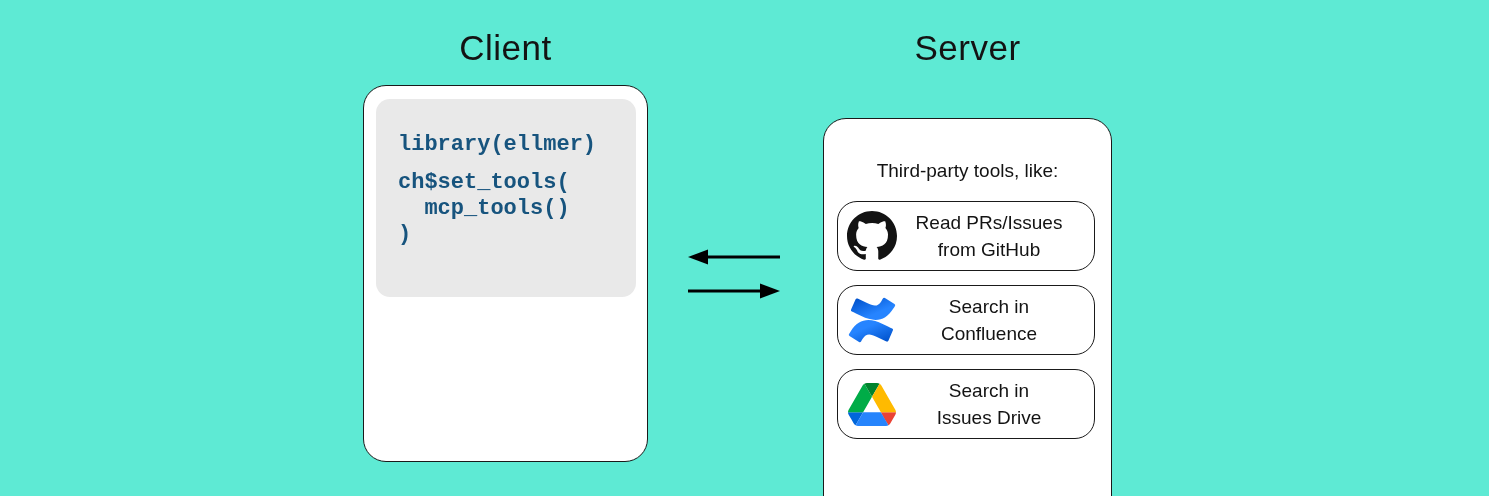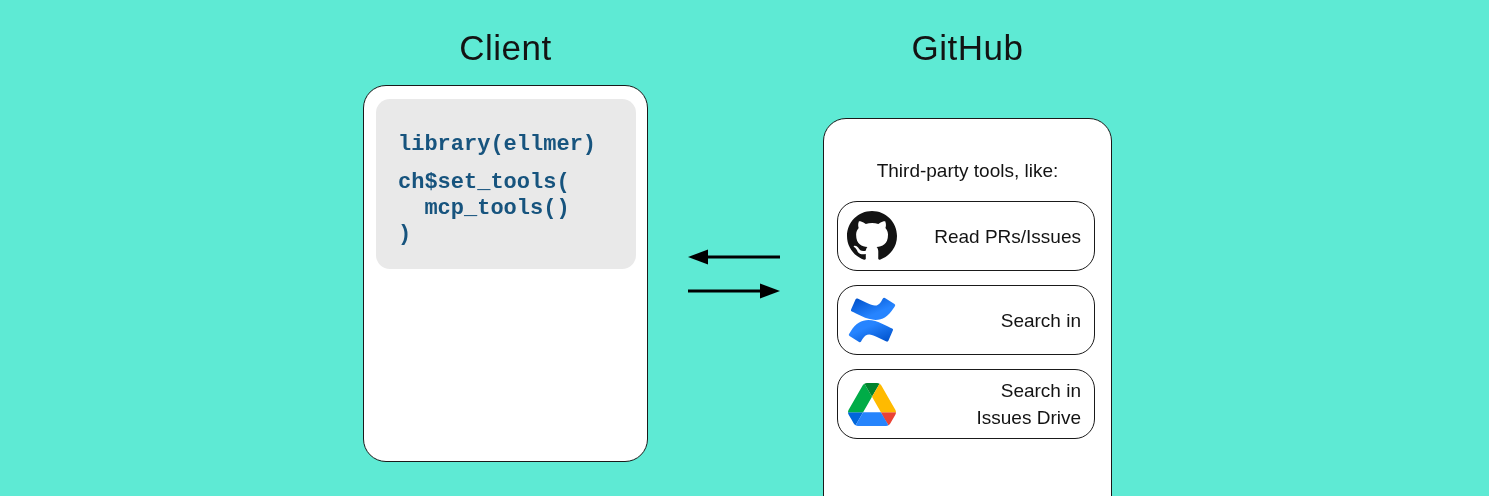--- a/index.html
+++ b/index.html
@@ -35,21 +35,21 @@
     border-radius: 23px;
     background: #ffffff;
   }
   .client-box { left: 363px; top: 85px; width: 285px; height: 377px; }
   .server-box { left: 823px; top: 82px; width: 289px; height: 436px; margin-top: 36px; }
 
   
   .code-block {
     position: absolute;
     left: 12px; top: 13px;
-    width: 260px; height: 170px;
+    width: 260px; height: 198px;
     background: #e9e9e9;
     border-radius: 14px;
     padding: 33px 14px 0 22px;
     font-family: "Liberation Mono", monospace;
     font-weight: bold;
     font-size: 22px;
     line-height: 26px;
     color: #17547e;
   }
   .code-stmt { white-space: pre; margin-bottom: 12px; }
@@ -92,34 +92,34 @@
     flex: 0 0 auto;
     display: flex;
     align-items: center;
     justify-content: center;
   }
   .tool-icon svg { width: 50px; height: 50px; display: block; }
   .tool-icon.drive svg { width: 48px; height: 43px; }
 
   .tool-label {
     flex: 1;
-    text-align: right;
+    text-align: center;
     padding-right: 13px;
     font-size: 19px;
     line-height: 27px;
     color: #131313;
   }
 </style>
 </head>
 <body>
 
 <div class="canvas">
 
   <div class="panel-title client">Client</div>
-  <div class="panel-title server">GitHub</div>
+  <div class="panel-title server">Server</div>
 
   <div class="outer-box client-box">
     <div class="code-block">
       <div class="code-stmt">library(ellmer)</div>
       <div class="code-stmt">ch$set_tools(
   mcp_tools()
 )</div>
     </div>
   </div>
 
@@ -138,20 +138,21 @@
     <div class="server-subtitle">Third-party tools, like:</div>
 
     <div class="tool-card card-0">
       <div class="tool-icon">
         <svg viewBox="0 0 16 16" aria-hidden="true">
           <path fill="#131313" fill-rule="evenodd" d="M8 0C3.58 0 0 3.58 0 8c0 3.54 2.29 6.53 5.47 7.59.4.07.55-.17.55-.38 0-.19-.01-.82-.01-1.49-2.01.37-2.53-.49-2.69-.94-.09-.23-.48-.94-.82-1.13-.28-.15-.68-.52-.01-.53.63-.01 1.08.58 1.23.82.72 1.21 1.87.87 2.33.66.07-.52.28-.87.51-1.07-1.78-.2-3.64-.89-3.64-3.95 0-.87.31-1.59.82-2.15-.08-.2-.36-1.02.08-2.12 0 0 .67-.21 2.2.82.64-.18 1.32-.27 2-.27s1.36.09 2 .27c1.53-1.04 2.2-.82 2.2-.82.44 1.1.16 1.92.08 2.12.51.56.82 1.27.82 2.15 0 3.07-1.87 3.75-3.65 3.95.29.25.54.73.54 1.48 0 1.07-.01 1.93-.01 2.2 0 .21.15.46.55.38A8.01 8.01 0 0 0 16 8c0-4.42-3.58-8-8-8z"></path>
         </svg>
       </div>
       <div class="tool-label">
         <div>Read PRs/Issues</div>
+        <div>from GitHub</div>
       </div>
     </div>
 
     <div class="tool-card card-1">
       <div class="tool-icon">
         <svg viewBox="-10 -6 276 258" aria-hidden="true">
           <defs>
             <linearGradient id="confA" x1="99%" y1="112%" x2="34%" y2="38%">
               <stop offset="0.18" stop-color="#0052CC"></stop>
                 <stop offset="1" stop-color="#2684FF"></stop>
@@ -160,20 +161,21 @@
               <stop offset="0.18" stop-color="#0052CC"></stop>
                 <stop offset="1" stop-color="#2684FF"></stop>
             </linearGradient>
           </defs>
           <path fill="url(#confA)" d="M9.26 187.33c-2.64 4.3-5.6 9.3-8.1 13.28a8.12 8.12 0 0 0 2.72 11.04l52.67 32.4a8.12 8.12 0 0 0 11.24-2.72c2.1-3.53 4.81-8.1 7.77-13 20.88-34.45 41.89-30.24 79.75-12.17l52.22 24.84a8.12 8.12 0 0 0 10.9-4.05l25.08-56.73a8.12 8.12 0 0 0-4.1-10.63c-11.02-5.19-32.93-15.52-52.67-25.04-70.99-34.49-131.31-32.25-177.48 42.78z"></path>
           <path fill="url(#confB)" d="M246.74 58.48c2.64-4.3 5.6-9.3 8.1-13.29a8.12 8.12 0 0 0-2.72-11.03L199.45 1.75a8.12 8.12 0 0 0-11.24 2.73c-2.1 3.52-4.81 8.1-7.77 13-20.88 34.45-41.89 30.24-79.75 12.16L48.47 4.8a8.12 8.12 0 0 0-10.9 4.06L12.49 65.58a8.12 8.12 0 0 0 4.1 10.64c11.02 5.18 32.93 15.52 52.67 25.03 70.99 34.49 131.31 32.25 177.48-42.77z"></path>
         </svg>
       </div>
       <div class="tool-label">
         <div>Search in</div>
+        <div>Confluence</div>
       </div>
     </div>
 
     <div class="tool-card card-2">
       <div class="tool-icon drive">
         <svg viewBox="0 0 87.3 78" aria-hidden="true">
           <path d="m6.6 66.85 3.85 6.65c.8 1.4 1.95 2.5 3.3 3.3l13.75-23.8h-27.5c0 1.55.4 3.1 1.2 4.5z" fill="#0066da"></path>
           <path d="m43.65 25-13.75-23.8c-1.35.8-2.5 1.9-3.3 3.3l-25.4 44a9.06 9.06 0 0 0-1.2 4.5h27.5z" fill="#00ac47"></path>
           <path d="m73.55 76.8c1.35-.8 2.5-1.9 3.3-3.3l1.6-2.75 7.65-13.25c.8-1.4 1.2-2.95 1.2-4.5h-27.5l5.85 11.5z" fill="#ea4335"></path>
           <path d="m43.65 25 13.75-23.8c-1.35-.8-2.9-1.2-4.5-1.2h-18.5c-1.6 0-3.15.45-4.5 1.2z" fill="#00832d"></path>

